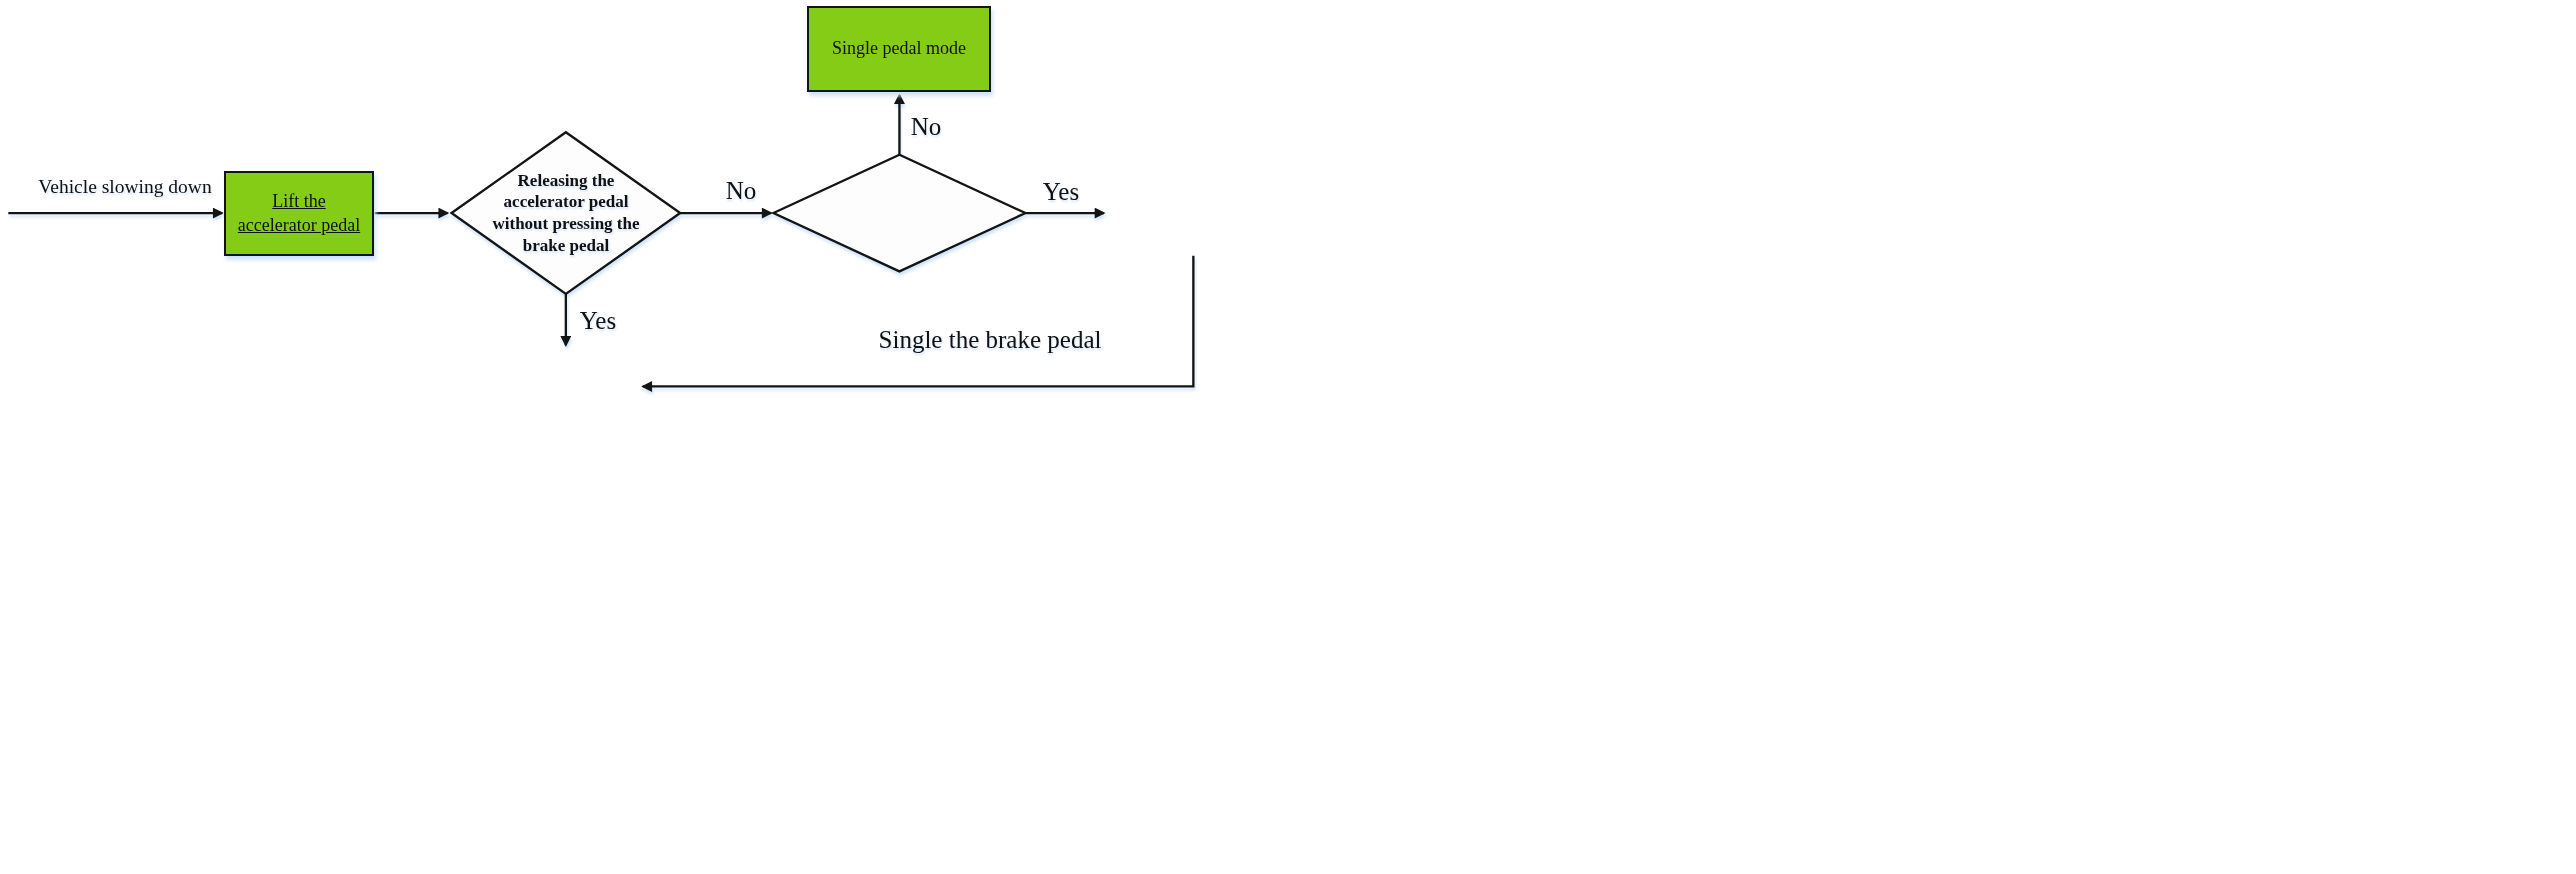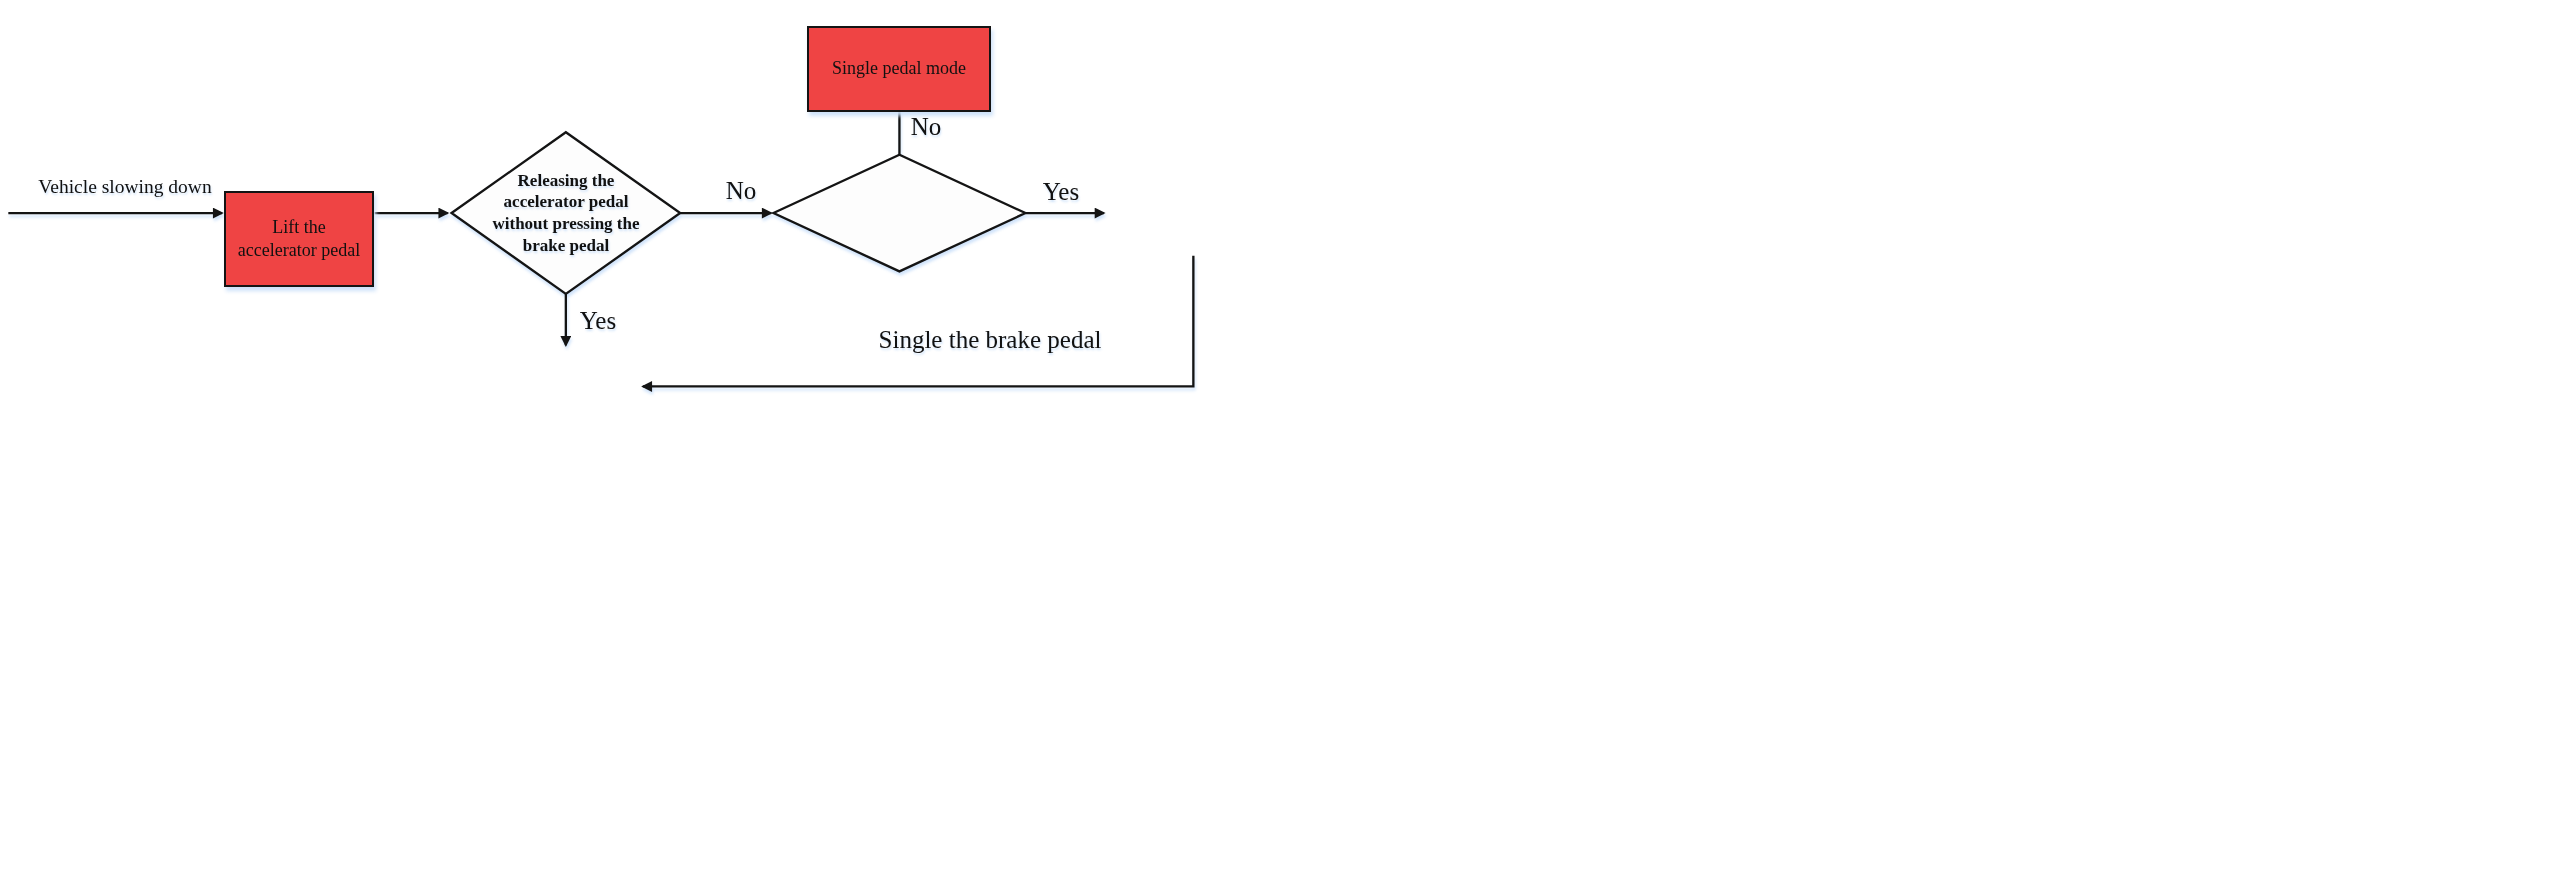--- a/index.html
+++ b/index.html
@@ -30,30 +30,29 @@
   svg.connectors polygon.diamond {
     fill: #fdfdfd;
     stroke: #141414;
     stroke-width: 3;
     stroke-linejoin: miter;
   }
   .box {
     position: absolute;
     box-sizing: border-box;
     border: 2.3px solid #141414;
-    background: #ef4444;
+    background: #84cc16;
     display: flex;
     align-items: center;
     justify-content: center;
     text-align: center;
     font-size: 18px;
     line-height: 1.3;
     white-space: pre-line;
     box-shadow: 1.6px 3.9px 3.9px rgba(203,224,249,0.95);
-    margin-top: 20px;
   }
   .dtext {
     position: absolute;
     display: flex;
     align-items: center;
     justify-content: center;
     text-align: center;
     white-space: pre-line;
     line-height: 1.28;
     text-shadow: 0.8px 2.3px 2.3px rgba(203,224,249,0.9);
@@ -68,21 +67,21 @@
     text-align: right;
   }
   .start-label {
     position: absolute;
     transform: translate(-50%, -50%);
     font-size: 19.5px;
     white-space: nowrap;
     text-shadow: 0.8px 2.3px 2.3px rgba(203,224,249,0.95);
     margin-left: 10px;
   }
-  #lift-box   { left: 224px;  top: 171px; width: 150px; height: 96px; }
+  #lift-box   { left: 224px;  top: 171px; width: 150px; height: 85px; text-decoration: underline; }
   #single-box { left: 807px; top: 6.2px;   width: 184px; height: 86px; }
   #conv-box   { left: 1107px; top: 170px; width: 174px; height: 86px; }
   #glide-box  { left: 494px;  top: 348px; width: 146px; height: 80px; }
   #releasing-text { left: 461px;  top: 147px; width: 210px; height: 132px; font-size: 17px; }
   #depress-text   { left: 814px; top: 178px; width: 171px; height: 70px;  font-size: 17px; }
   #start-label    { left: 115px;  top: 187px; }
   #label-no-1     { left: 741px;  top: 191px; }
   #label-no-2     { left: 926px; top: 127px; }
   #label-yes-1    { left: 598px;  top: 321px; }
   #label-yes-2    { left: 1061px; top: 192px; }

